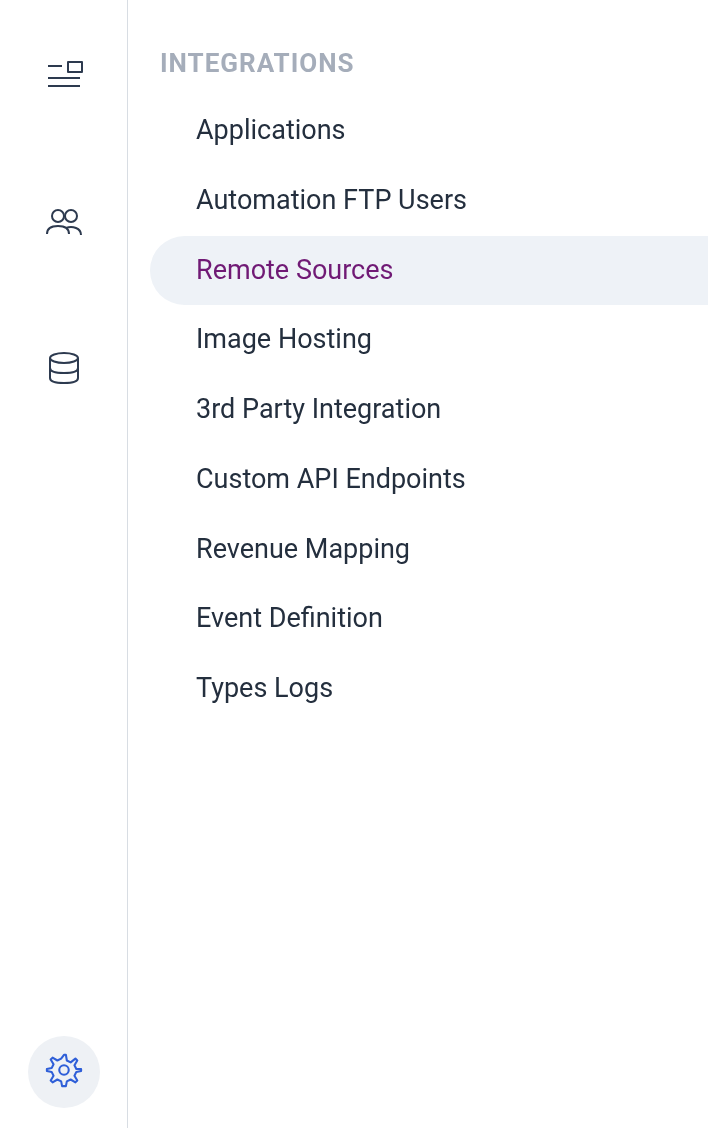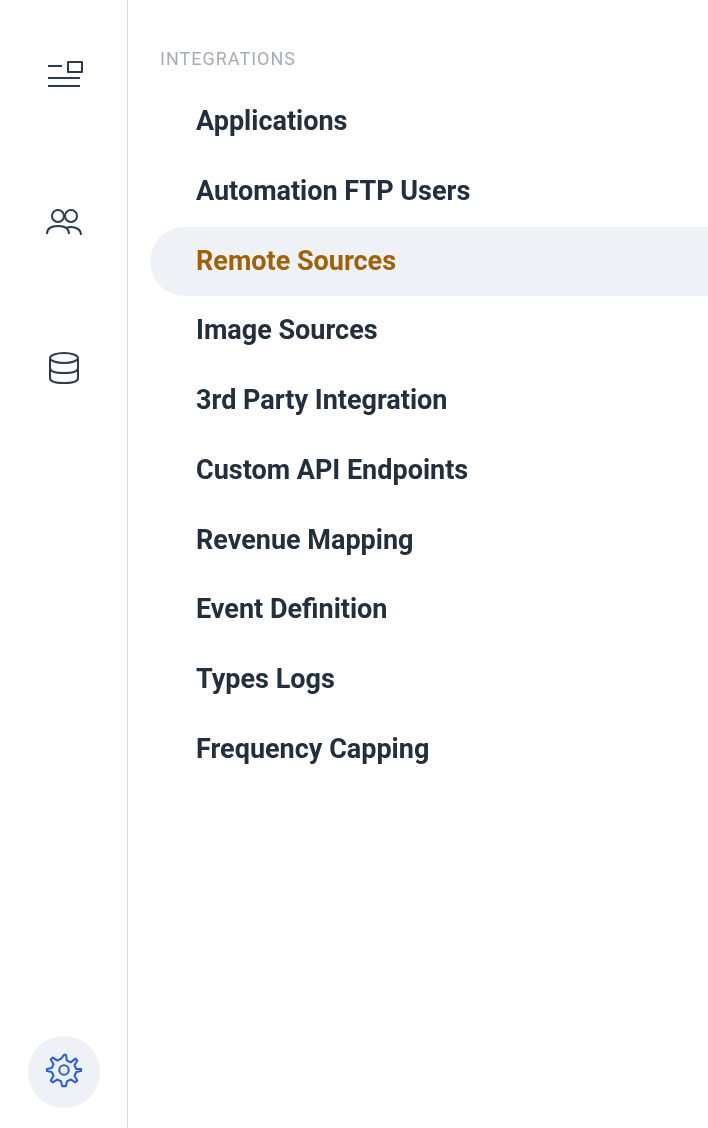--- a/index.html
+++ b/index.html
@@ -73,47 +73,47 @@
       stroke-width: 2.2;
     }
     
     .nav-panel {
       flex: 1;
       padding-top: 48px;
       overflow: hidden;
     }
     
     .section-header {
-      font-size: 18px;
-      font-weight: 400;
+      font-size: 26px;
+      font-weight: 700;
       letter-spacing: 1px;
       color: #a5adba;
       text-transform: uppercase;
       padding-left: 32px;
       margin-bottom: 18px;
     }
     
     .section-header.second {
       margin-top: 56px;
     }
     
     .nav-item {
       font-size: 27px;
-      font-weight: 700;
+      font-weight: 400;
       color: #242f3e;
       padding: 18px 0 18px 46px;
       cursor: pointer;
       border-radius: 36px 0 0 36px;
       margin-left: 22px;
       line-height: 1.25;
     }
     
     .nav-item.active {
       background: #eef2f7;
-      color: #a16207;
+      color: #701a75;
     }
   </style>
 </head>
 <body>
 
 <div class="icon-rail">
   <div class="rail-icon">
     <span>
       <svg viewBox="0 0 40 40">
         <rect x="24" y="6" width="14" height="10" stroke-linejoin="round"></rect>
@@ -157,23 +157,22 @@
   </div>
 </div>
 
 <div class="nav-panel">
 
   <div class="section-header">INTEGRATIONS</div>
 
   <div class="nav-item">Applications</div>
   <div class="nav-item">Automation FTP Users</div>
   <div class="nav-item active">Remote Sources</div>
-  <div class="nav-item">Image Sources</div>
+  <div class="nav-item">Image Hosting</div>
   <div class="nav-item">3rd Party Integration</div>
 
 
   <div class="nav-item">Custom API Endpoints</div>
   <div class="nav-item">Revenue Mapping</div>
   <div class="nav-item">Event Definition</div>
   <div class="nav-item">Types Logs</div>
-  <div class="nav-item">Frequency Capping</div>
 
 </div>
 
 </body></html>

